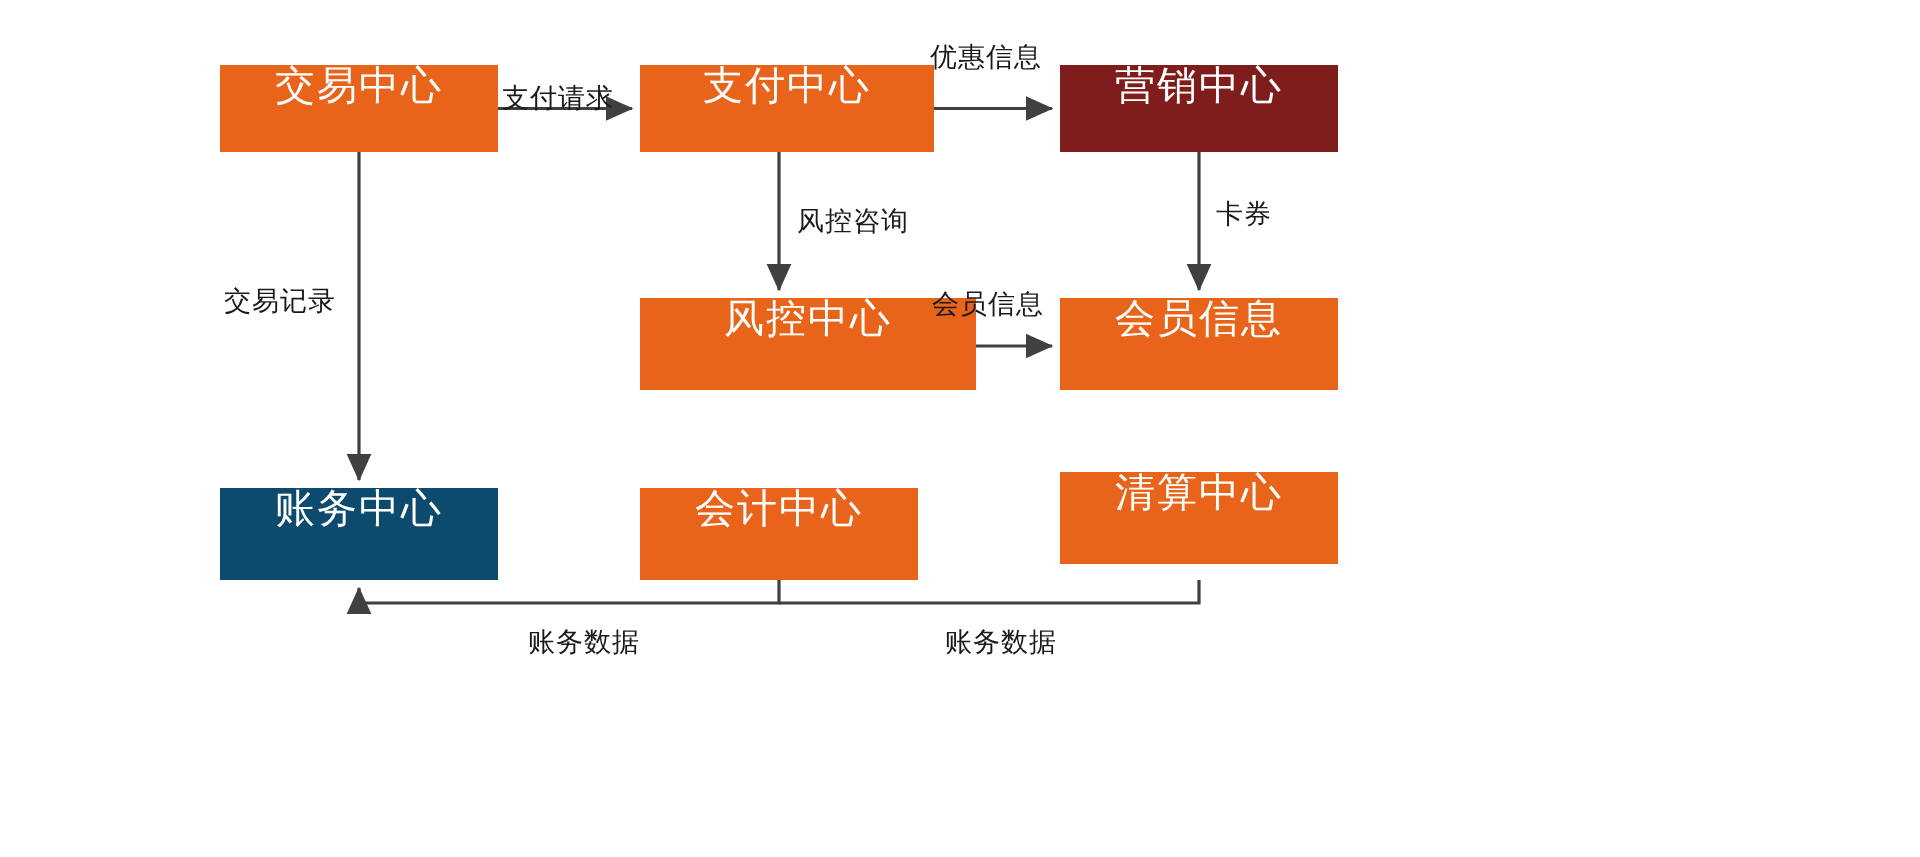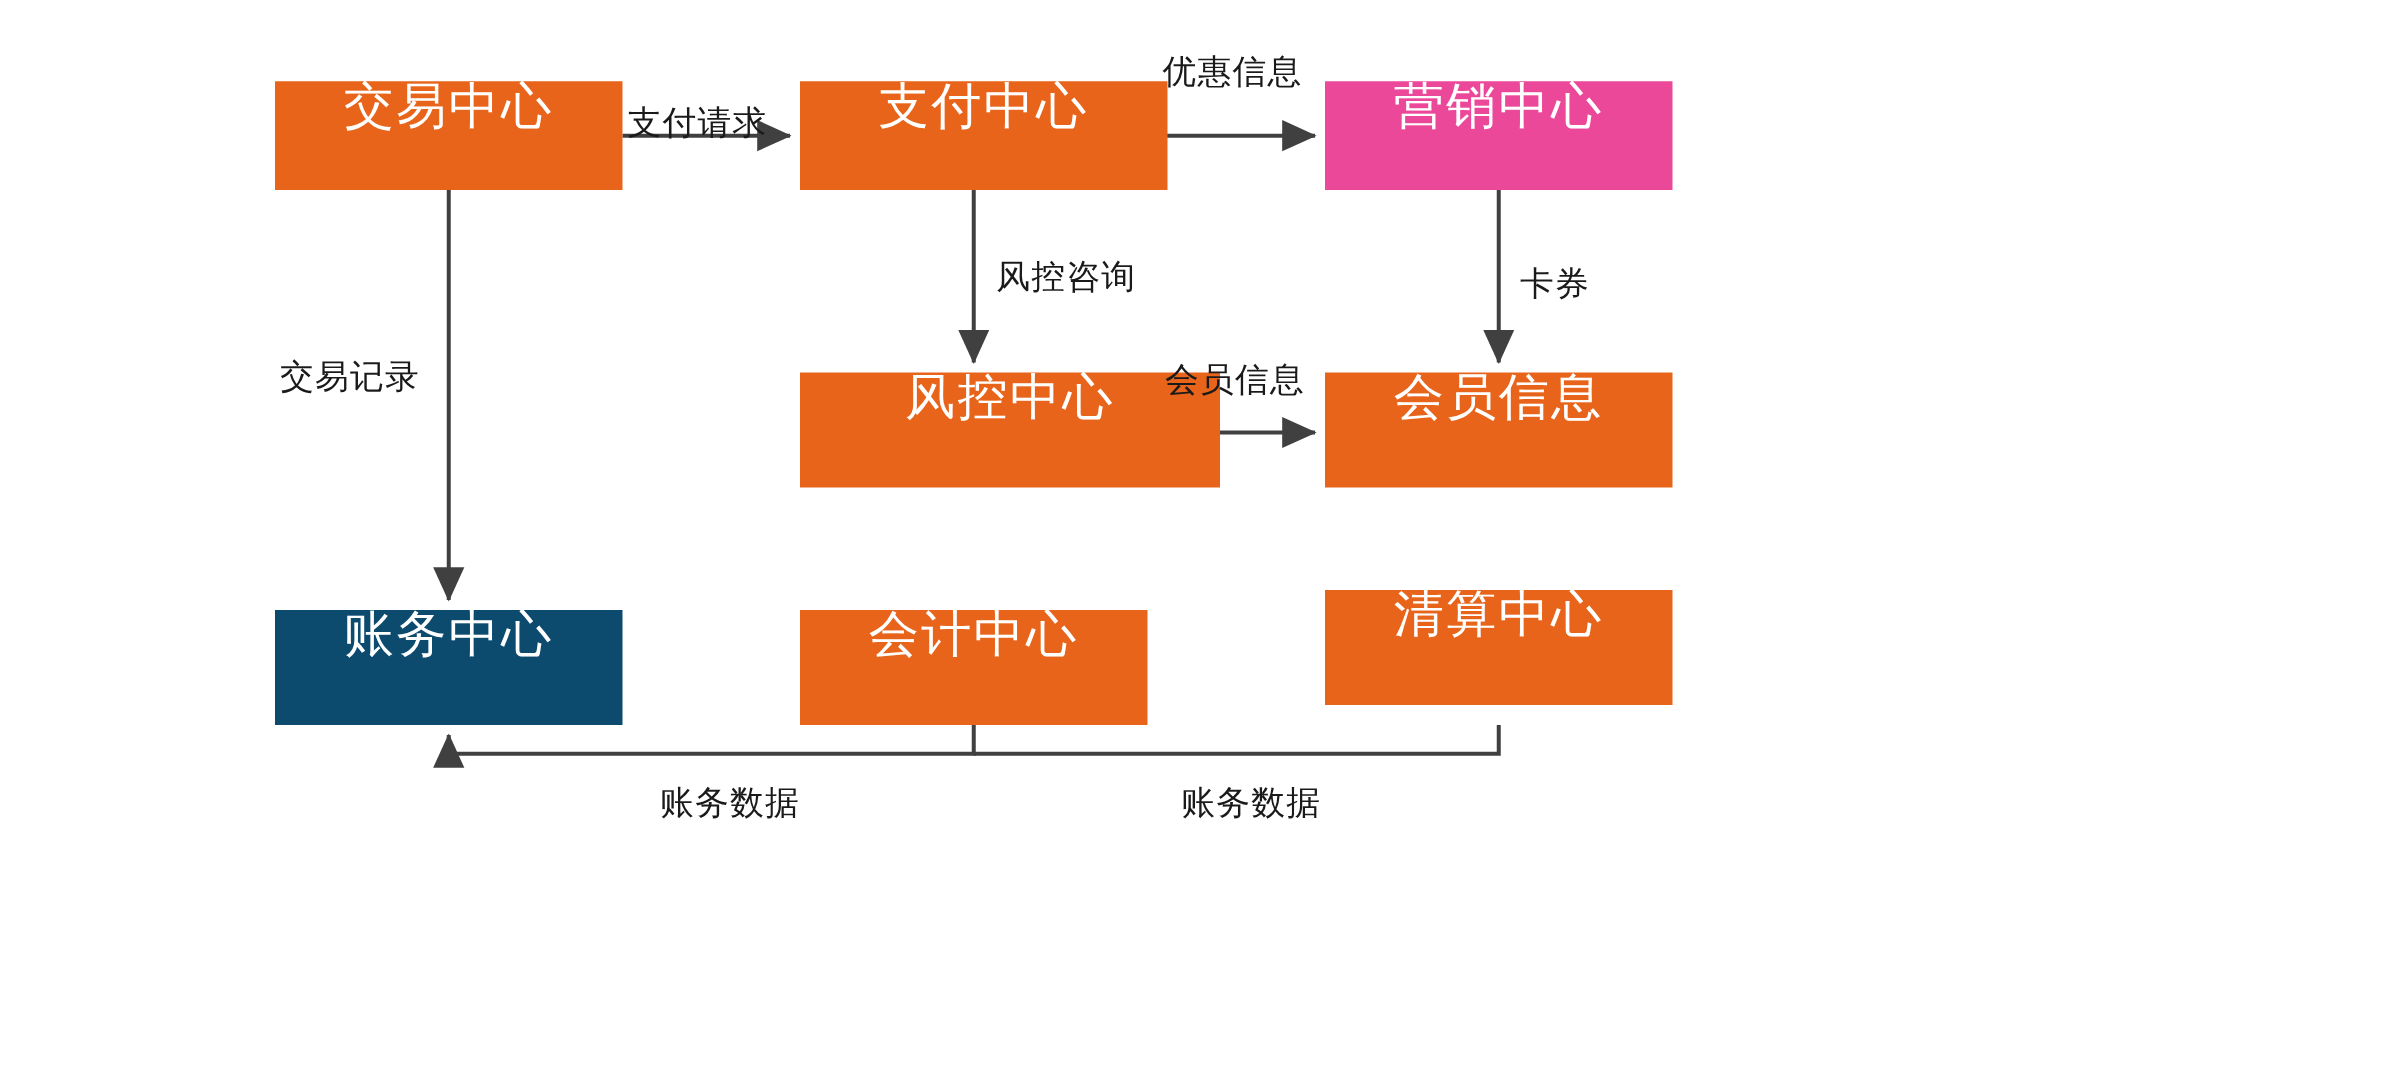--- a/index.html
+++ b/index.html
@@ -94,21 +94,21 @@
   </svg>
 
   <div class="node" style="left:220px; top:65px; width:278px; height:87px; background:#E8641A;">
     <span>交易中心</span>
   </div>
 
   <div class="node" style="left:640px; top:65px; width:294px; height:87px; background:#E8641A;">
     <span>支付中心</span>
   </div>
 
-  <div class="node" style="left:1060px; top:65px; width:278px; height:87px; background:#ec4899;">
+  <div class="node" style="left:1060px; top:65px; width:278px; height:87px; background:#7f1d1d;">
     <span>营销中心</span>
   </div>
 
   <div class="node" style="left:640px; top:298px; width:336px; height:92px; background:#E8641A;">
     <span>风控中心</span>
   </div>
 
   <div class="node" style="left:1060px; top:298px; width:278px; height:92px; background:#E8641A;">
     <span>会员信息</span>
   </div>
@@ -126,21 +126,21 @@
   </div>
 
   <div class="edge-label" style="left:502px; top:53px;margin-top:32px;">支付请求</div>
 
   <div class="edge-label" style="left:930px; top:44px;">优惠信息</div>
 
   <div class="edge-label" style="left:224px; top:288px;text-align:right;">交易记录</div>
 
   <div class="edge-label" style="left:797px; top:208px;">风控咨询</div>
 
-  <div class="edge-label" style="left:1216px; top:214px;">卡券</div>
+  <div class="edge-label" style="left:1216px; top:201px;">卡券</div>
 
   <div class="edge-label" style="left:932px; top:291px;">会员信息</div>
 
   <div class="edge-label" style="left:528px; top:629px;">账务数据</div>
 
   <div class="edge-label" style="left:945px; top:629px;">账务数据</div>
 
 </div>
 
 </body></html>

